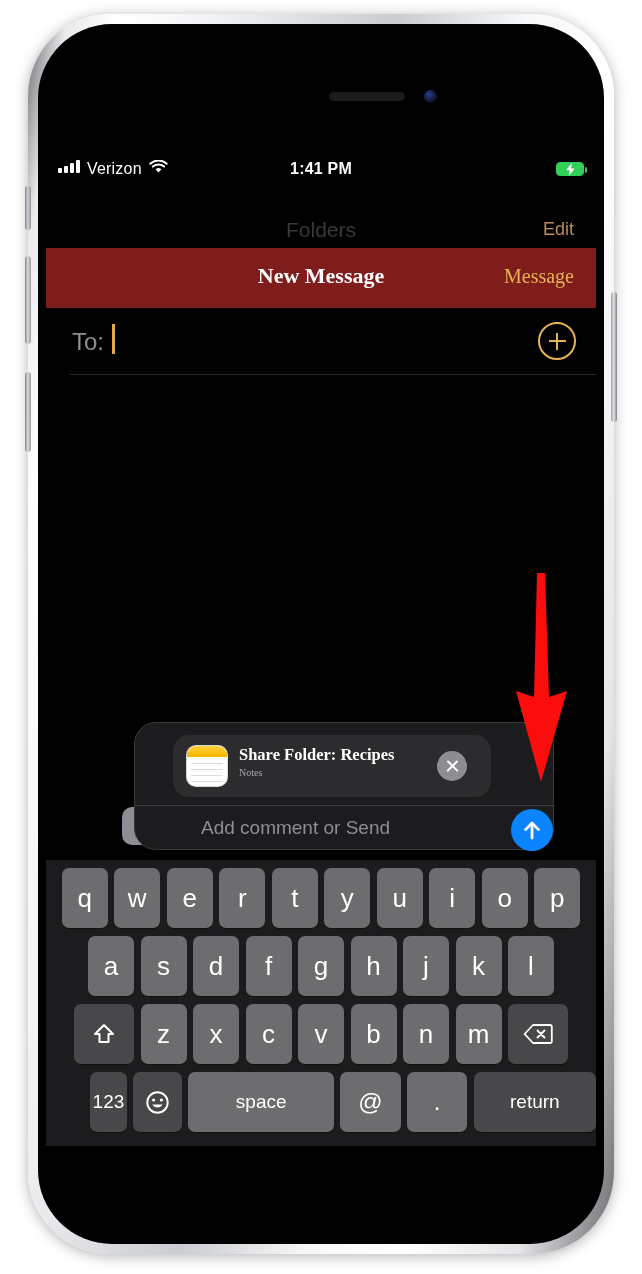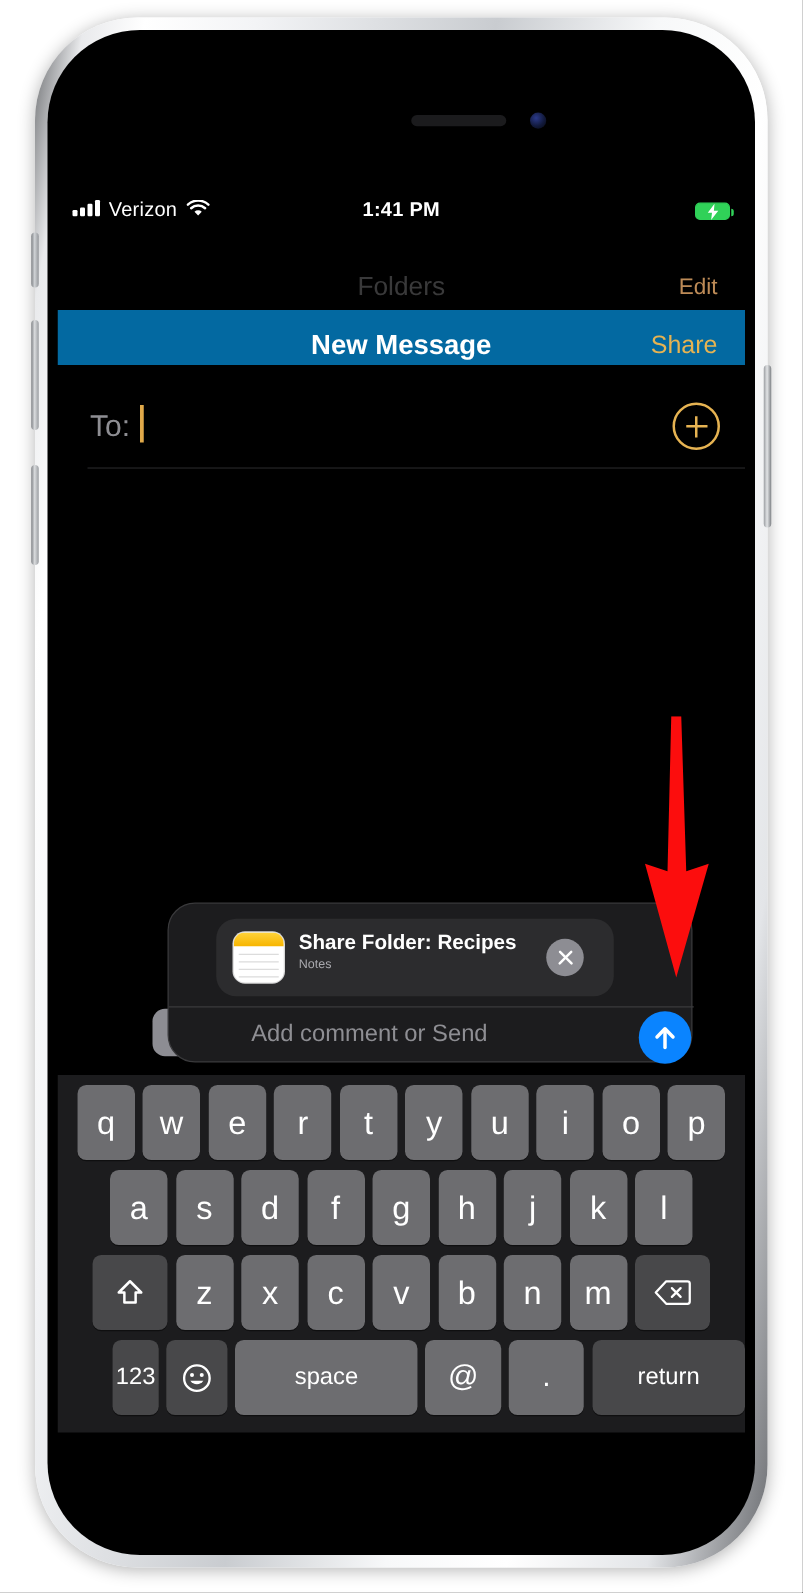--- a/index.html
+++ b/index.html
@@ -91,22 +91,23 @@
     position:absolute; left:0; width:550px; text-align:center;
     font-size:21px; font-weight:400; color:#5d5d5e; opacity:.62;
   }
   .under-nav .u-edit{
     position:absolute; right:22px; top:1px; font-size:18px;
     color:#fdba74; opacity:.75;
   }
 
   
   .sheet-header{
-    position:absolute; left:0; top:216px; width:550px; height:44px;
-    background:#0369a1;
+    position:absolute; left:0; top:216px; width:550px; height:60px;
+    background:#7f1d1d;
+    font-family:Liberation Serif, serif;
   }
   .sheet-title{
     position:absolute; left:0; top:15px; width:550px; text-align:center;
     color:#fff; font-size:22px; font-weight:700;
   }
   .sheet-cancel{
     position:absolute; right:22px; top:17px;
     color:#e6b352; font-size:20px;
   }
 
@@ -155,21 +156,21 @@
     box-shadow:0 0 0 1px #d8d8d8;
   }
   .notes-icon .nhead{ position:absolute; left:0; top:0; width:100%; height:11px;
       background:linear-gradient(180deg,#ffd33a,#f7b500); }
   .notes-icon .nline{ position:absolute; left:4px; width:32px; height:1px; background:#dcdcdc; }
   .notes-icon .nline:nth-of-type(2){ top:17px; }
   .notes-icon .nline:nth-of-type(3){ top:23px; }
   .notes-icon .nline:nth-of-type(4){ top:29px; }
   .notes-icon .nline:nth-of-type(5){ top:35px; }
 
-  .chip-text{ position:absolute; left:66px; top:10px; width:200px; }
+  .chip-text{ position:absolute; left:66px; top:10px; width:200px;font-family:Liberation Serif, serif; }
   .chip-title{ color:#fff; font-size:16.5px; font-weight:700; white-space:nowrap; }
   .chip-sub{ color:#a9a9ae; font-size:10px; margin-top:2px; }
 
   .chip-remove{
     position:absolute; left:264px; top:16px; width:30px; height:30px;
     border-radius:50%; background:#8d8d93;
     display:flex; align-items:center; justify-content:center;
   }
   .chip-remove span{ position:absolute; width:15px; height:2.4px; background:#fff; border-radius:2px; }
   .chip-remove span:nth-child(1){ transform:rotate(45deg); }
@@ -268,21 +269,21 @@
         </div>
       </div>
 
       <div class="under-nav">
         <div class="u-title">Folders</div>
         <div class="u-edit">Edit</div>
       </div>
 
       <div class="sheet-header">
         <div class="sheet-title">New Message</div>
-        <div class="sheet-cancel">Share</div>
+        <div class="sheet-cancel">Message</div>
       </div>
 
       <div class="to-row">
         <div class="to-label">To:</div>
         <div class="to-caret"></div>
         <div class="to-add-btn"></div>
       </div>
       <div class="to-divider"></div>
       <div class="compose-body"></div>
 

